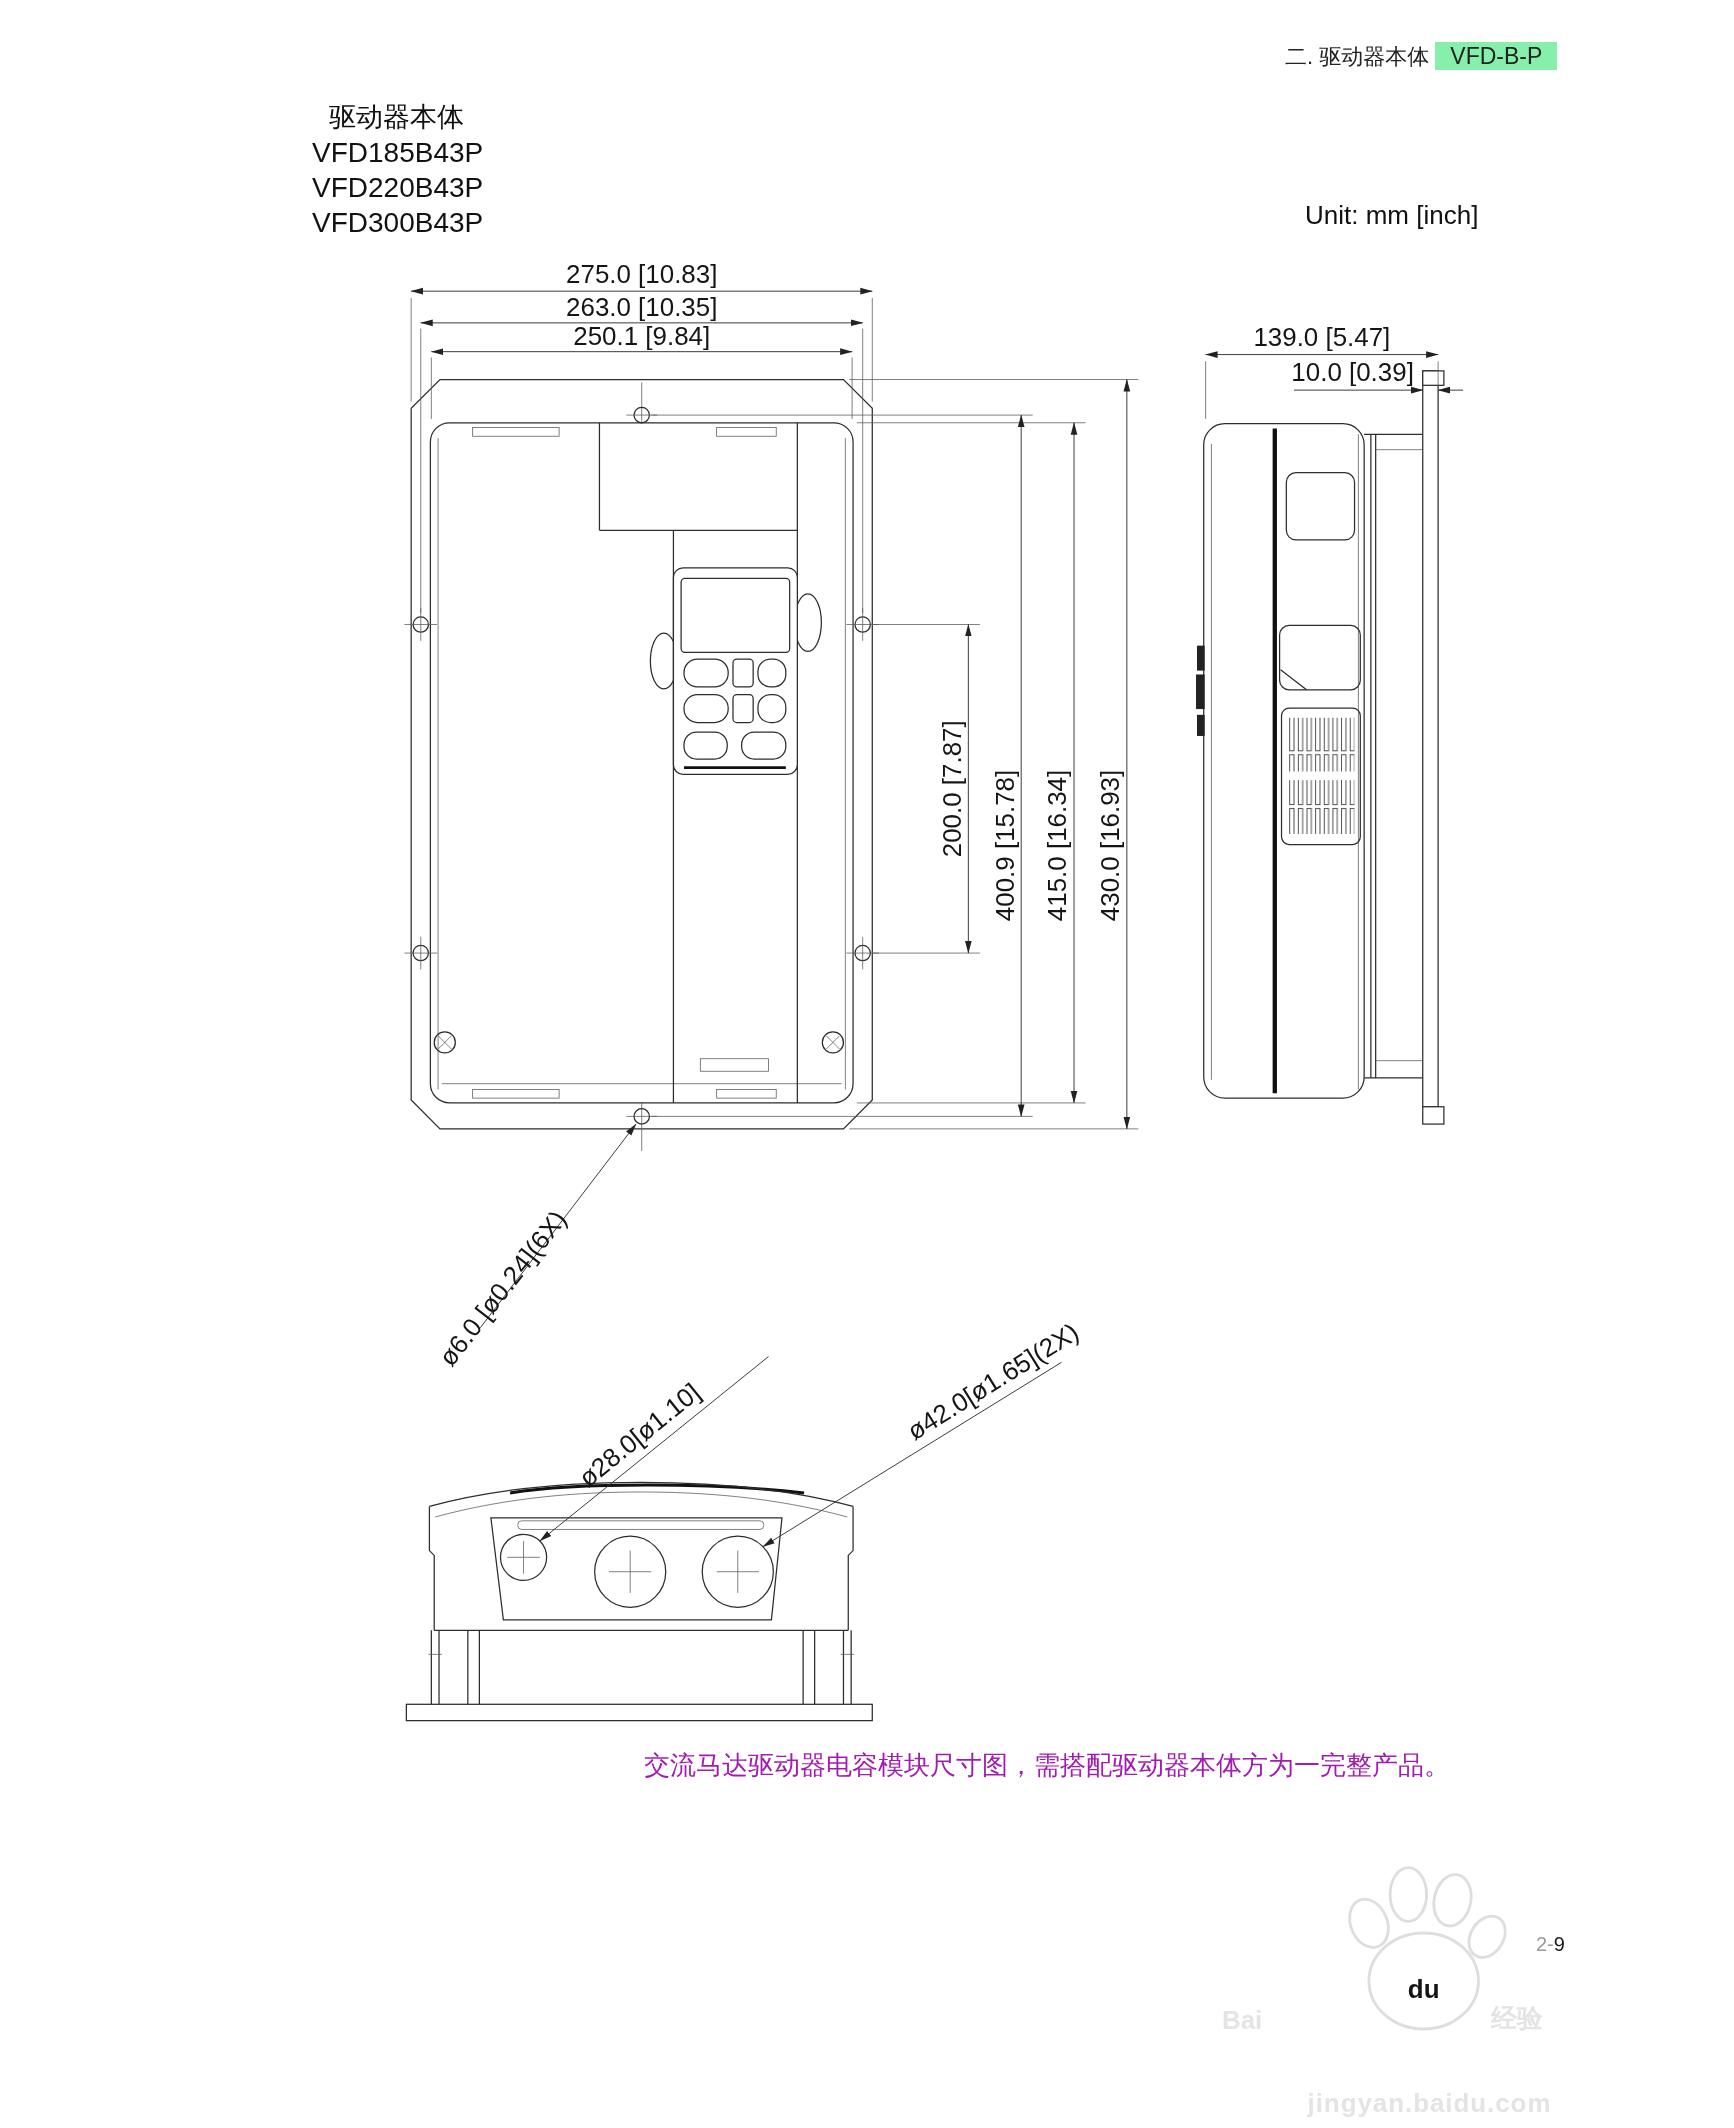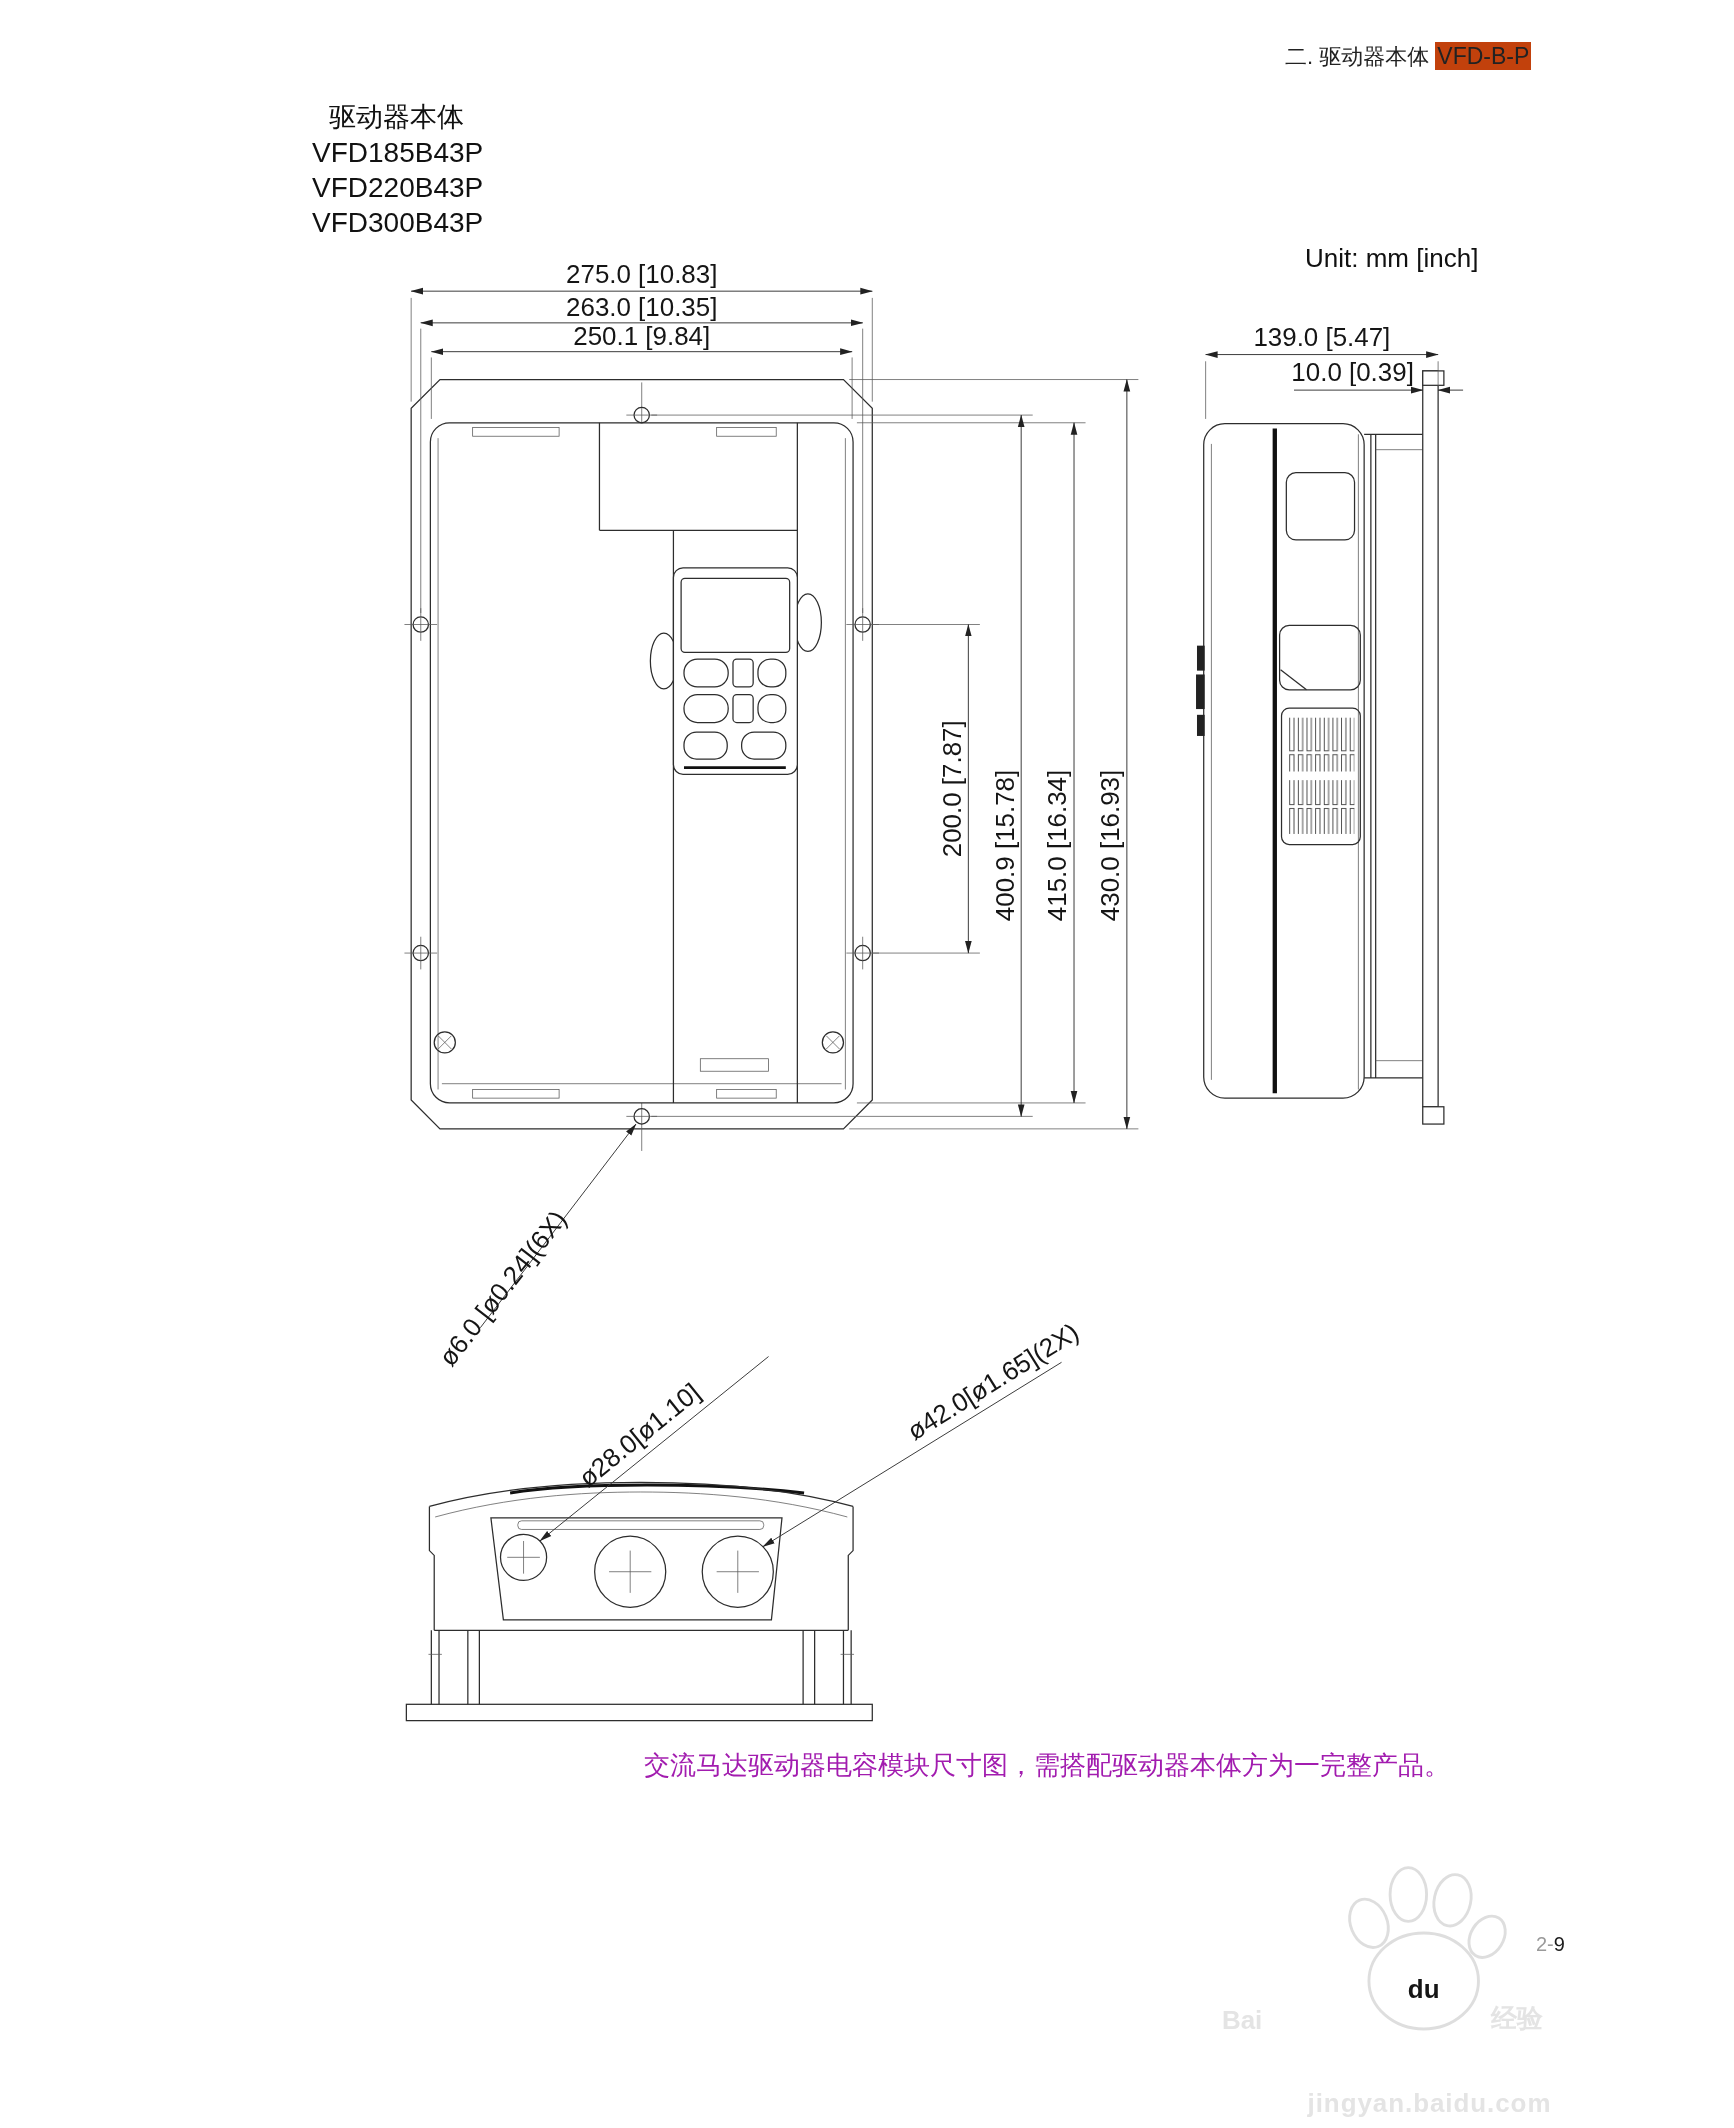--- a/index.html
+++ b/index.html
@@ -1,23 +1,23 @@
 <!DOCTYPE html>
 <html><head>
 <meta charset="utf-8">
 <style>
   html,body{margin:0;padding:0;background:#888;}
   #page{position:relative;width:1734px;height:2129px;background:#fff;overflow:hidden;
         font-family:"Liberation Sans",sans-serif;color:#1a1a1a;}
   #page > div{position:absolute;}
   .hdr{left:1285px;top:42px;font-size:22px;white-space:nowrap;color:#222;}
-  .hdr .hl{background:#c2410c;padding:1px 2px;font-size:23px;}
+  .hdr .hl{background:#86efac;padding:1px 15px;font-size:23px;}
   .ttl{left:312px;top:100px;line-height:35px;font-size:28px;color:#111;}
   .ttl .cn{font-size:27px;margin-left:17px;}
-  .unit{left:1305px;top:200px;font-size:26px;color:#111;margin-top:43px;}
+  .unit{left:1305px;top:200px;font-size:26px;color:#111;}
   .cap{left:644px;top:1748px;font-size:26px;color:#a21caf;white-space:nowrap;}
   .pgnum{left:1536px;top:1933px;font-size:20px;}
   .pgnum .pfx{color:#9a9a9a;}
   .pgnum .sfx{color:#1c1c1c;}
   svg{position:absolute;left:0;top:0;}
   svg text{font-family:"Liberation Sans",sans-serif;fill:#151515;font-size:27px;}
   .ln{stroke:#2d2d2d;stroke-width:1.3;fill:none;}
   .tn{stroke:#5a5a5a;stroke-width:0.8;fill:none;}
   .dm{stroke:#333;stroke-width:1;fill:none;}
   .wf{fill:#ffffff;stroke:#2d2d2d;stroke-width:1.3;}

